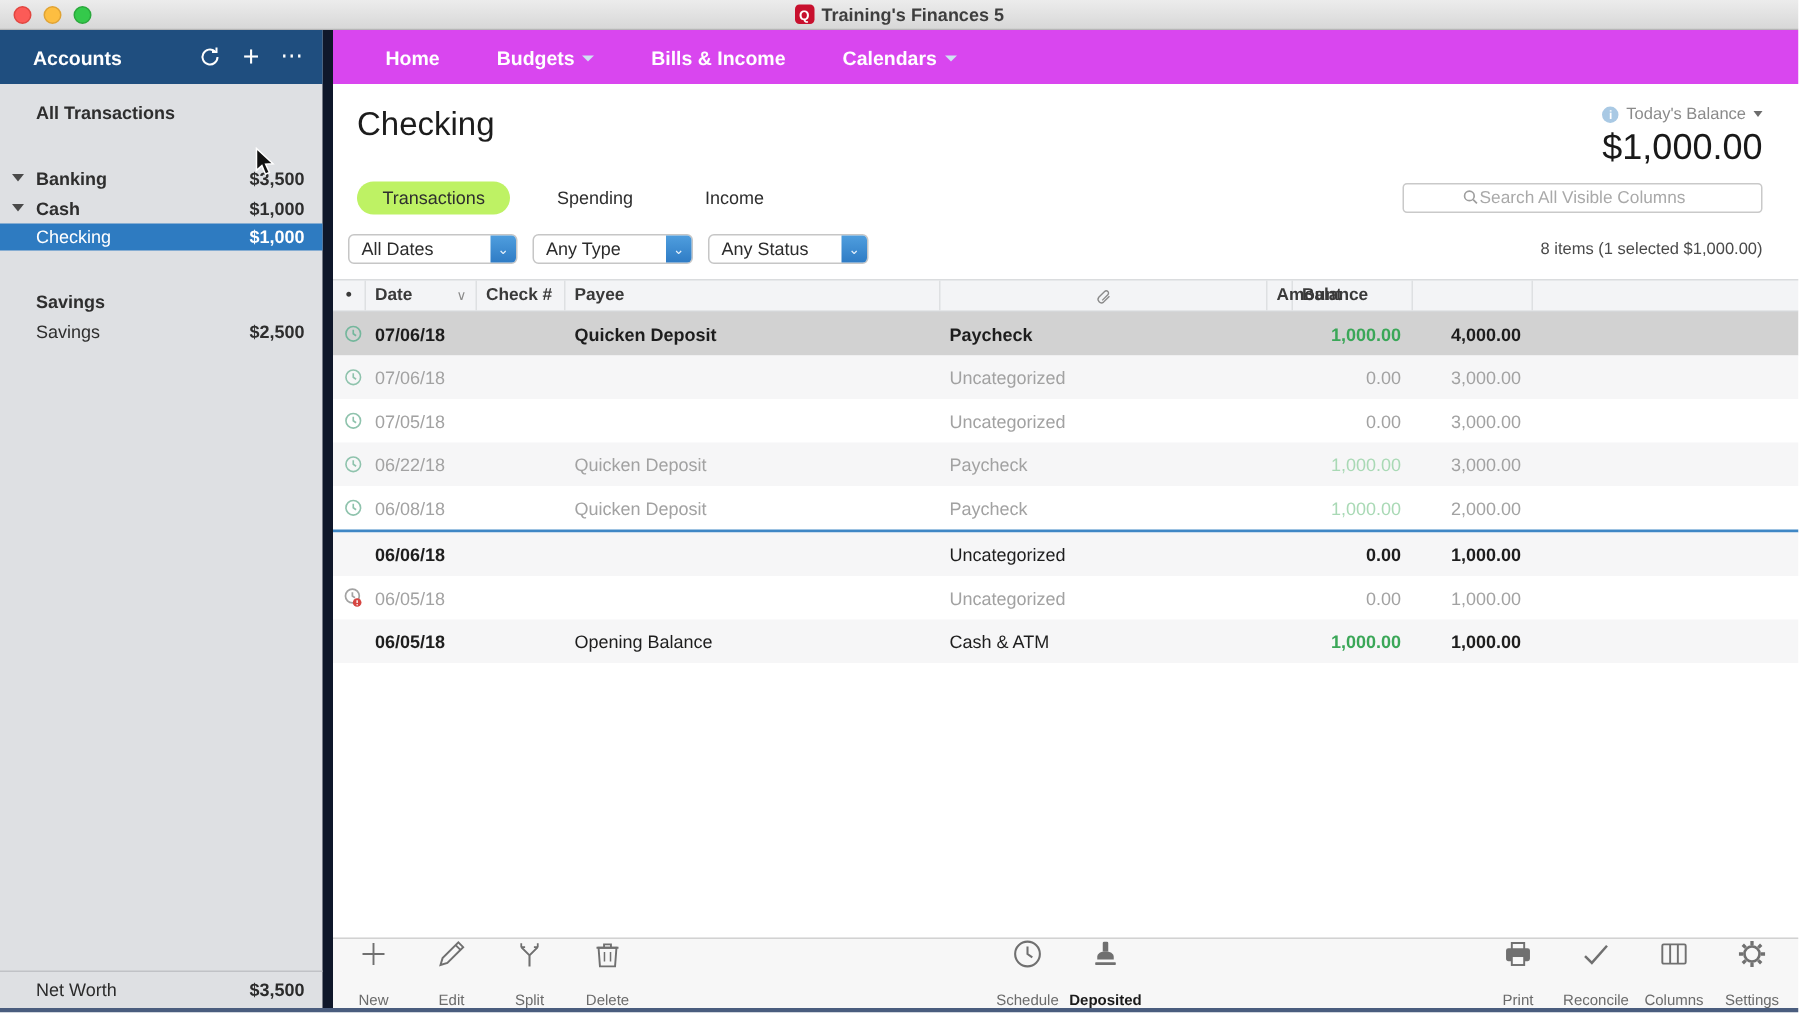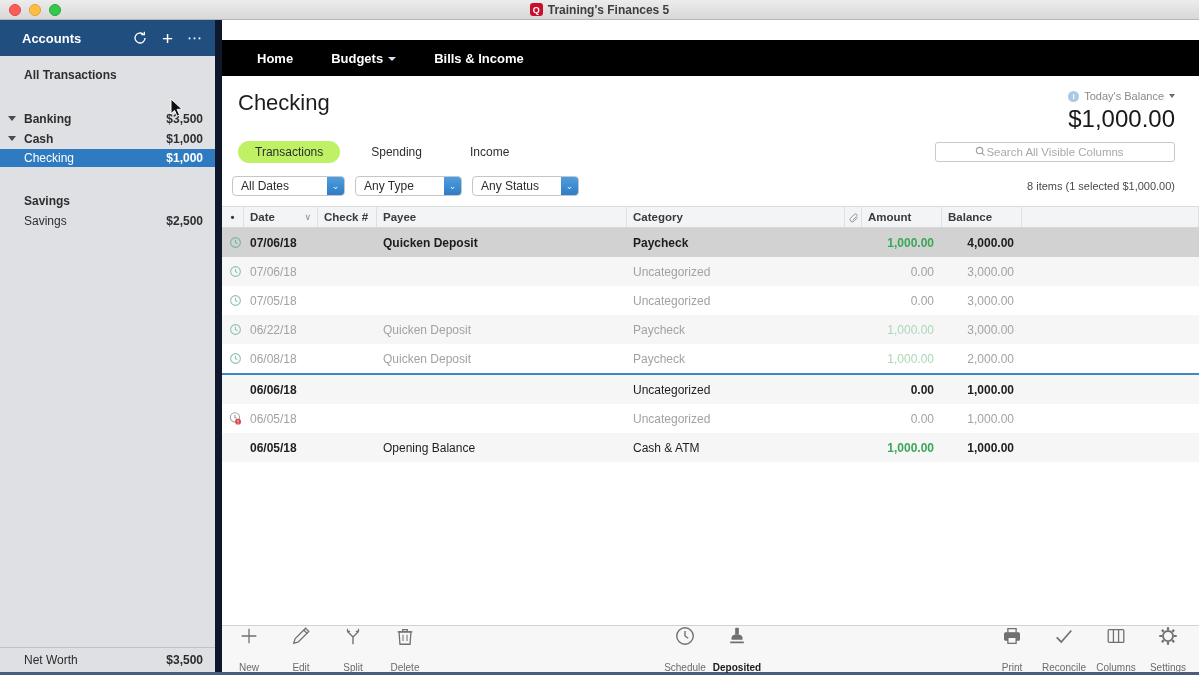--- a/index.html
+++ b/index.html
@@ -34,21 +34,21 @@
   .sb-item .val { margin-left:auto; font-weight:700; color:#2e2e2e; }
   .sb-item.bold { font-weight:700; }
   .sb-item.group { margin-top:24px; }
   .disclosure { position:absolute; left:8px; top:7px; width:0; height:0; border-left:4px solid transparent; border-right:4px solid transparent; border-top:5px solid #4a4a4a; }
   .sb-item.selected { background:#2e7bc1; color:#fff; height:18px; }
   .sb-item.selected .val { color:#fff; }
   .sb-footer { height:25px; border-top:1px solid #c0c2c6; display:flex; align-items:center; padding:0 12px 0 24px; font-size:12px; }
   .sb-footer .val { margin-left:auto; font-weight:700; }
 
   
-  .nav { height:36px; background:#000000; display:flex; align-items:flex-start; padding-left:16px;margin-top:20px; }
+  .nav { height:36px; background:#d946ef; display:flex; align-items:flex-start; padding-left:16px; }
   .nav-item { color:#fff; font-size:13px; font-weight:700; padding:0 19px; height:100%; display:flex; align-items:center; gap:5px; cursor:default; }
   .nav-caret { width:0; height:0; border-left:4px solid transparent; border-right:4px solid transparent; border-top:4px solid #cfe2f2; margin-top:2px; }
 
   
   .acct-header { display:flex; padding:14px 24px 0 16px; height:62px; }
   .acct-title { font-size:22px; font-weight:500; color:#1c1c1c; }
   .balance-block { margin-left:auto; text-align:right; }
   .balance-label { font-size:11px; color:#8a8a8a; display:flex; align-items:center; justify-content:flex-end; gap:5px; }
   .info-dot { width:11px; height:11px; border-radius:50%; background:#a9c9e4; color:#fff; font-size:8px; display:inline-flex; align-items:center; justify-content:center; font-weight:700; }
   .bal-caret { width:0; height:0; border-left:3.5px solid transparent; border-right:3.5px solid transparent; border-top:4px solid #6c6c6c; }
@@ -175,20 +175,24 @@
       <div class="nav-item">
           <span>Home</span>
         </div>
       <div class="nav-item">
           <span>Budgets</span>
           <span class="nav-caret"></span>
         </div>
       <div class="nav-item">
           <span>Bills &amp; Income</span>
         </div>
+      <div class="nav-item">
+          <span>Calendars</span>
+          <span class="nav-caret"></span>
+        </div>
     </div>
 
     <div class="acct-header">
       <div class="acct-title">Checking</div>
       <div class="balance-block">
         <div class="balance-label">
           <span class="info-dot">i</span>
           <span>Today's Balance</span>
           <span class="bal-caret"></span>
         </div>
@@ -230,21 +234,20 @@
     </div>
 
     <div class="grid thead">
       <div class="th center">•</div>
       <div class="th">
           <span>Date</span>
           <span class="sort">∨</span>
         </div>
       <div class="th">Check #</div>
       <div class="th">Payee</div>
-      <div class="th">Category</div>
       <div class="th center">
         <svg width="11" height="11" viewBox="0 0 24 24" fill="none" stroke="#8b8b8b" stroke-width="2">
             <path d="M21 12l-8.5 8.5a5 5 0 0 1-7-7L14 5a3.3 3.3 0 0 1 4.7 4.7L10.5 18"></path>
           </svg>
       </div>
       <div class="th">Amount</div>
       <div class="th">Balance</div>
       <div class="th"></div>
     </div>
 

